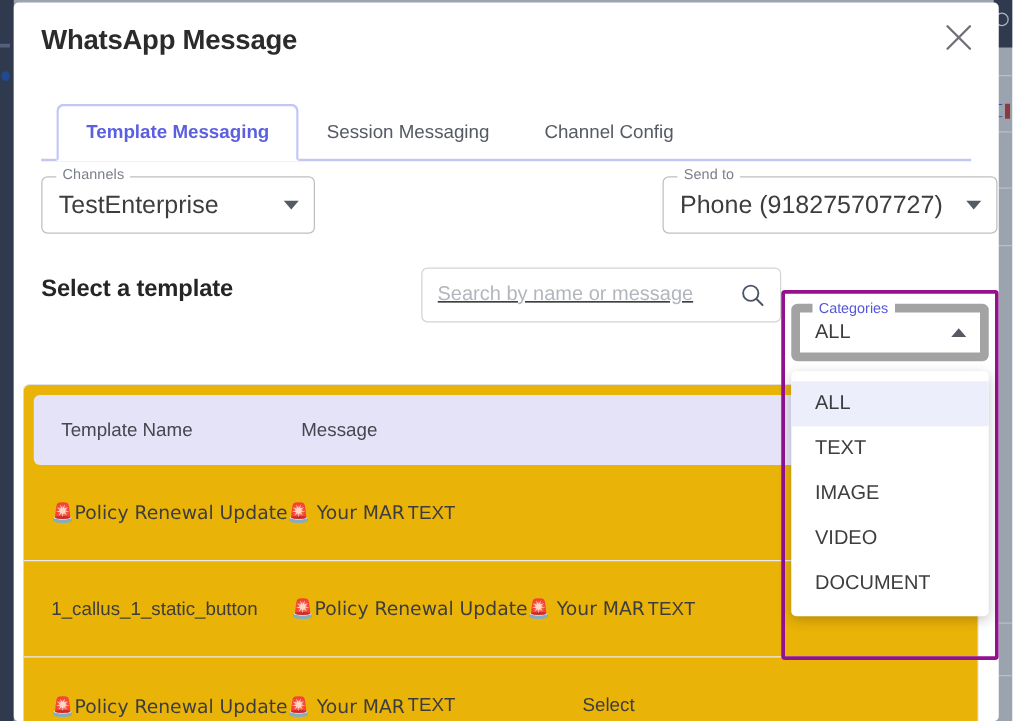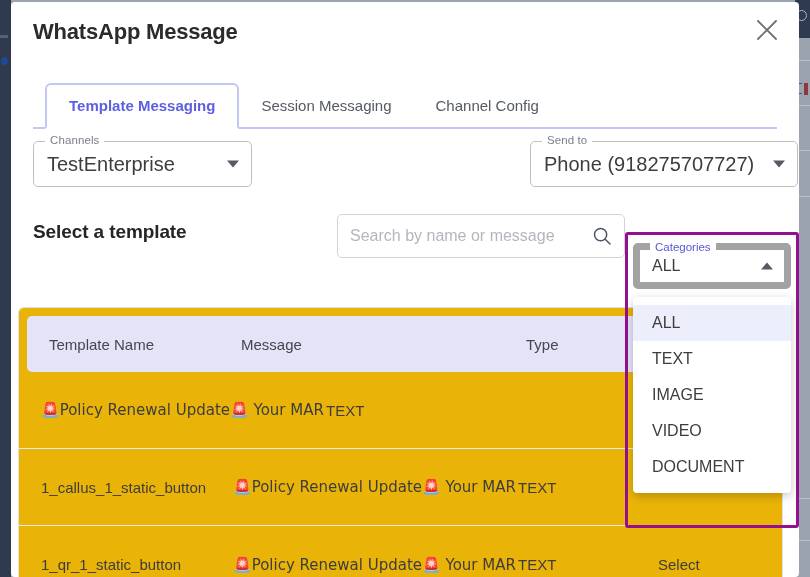--- a/index.html
+++ b/index.html
@@ -229,20 +229,21 @@
     top: 5px;
     width: 288px;
     height: 44px;
     border: 1px solid #d4d4d8;
     border-radius: 5px;
     background: #ffffff;
     display: flex;
     align-items: center;
     padding: 0 12px;
     cursor: text;
+    text-decoration: underline;
   }
   .search-box input {
     flex: 1;
     border: none;
     outline: none;
     font-size: 16px;
     font-family: inherit;
     color: #3d3d3d;
     background: transparent;
     min-width: 0;
@@ -453,39 +454,37 @@
           <line x1="13.2" y1="13.2" x2="18" y2="18" stroke="#4a5568" stroke-width="1.5" stroke-linecap="round"></line>
         </svg>
       </span>
     </div>
   </div>
 
   <div class="table-card">
     <div class="t-head">
       <span class="th col-name">Template Name</span>
       <span class="th col-msg">Message</span>
-      <span class="th col-type">Type</span>
       <span class="th col-act"></span>
     </div>
 
     <div class="t-row">
       <span class="td col-msg emoji">🚨Policy Renewal Update🚨 Your MAR</span>
       <span class="td col-type">TEXT</span>
       <span class="td col-act select-link"></span>
     </div>
 
     <div class="t-row">
       <span class="td col-name">1_callus_1_static_button</span>
       <span class="td col-msg emoji">🚨Policy Renewal Update🚨 Your MAR</span>
       <span class="td col-type">TEXT</span>
       <span class="td col-act select-link"></span>
     </div>
 
     <div class="t-row">
-      <span class="td col-name">1_qr_1_static_button</span>
       <span class="td col-msg emoji">🚨Policy Renewal Update🚨 Your MAR</span>
       <span class="td col-type">TEXT</span>
       <span class="td col-act select-link">Select</span>
     </div>
   </div>
 
   <div id="cat-select">
     <span class="legend">Categories</span>
     <span class="value">ALL</span>
     <span class="caret-up"></span>

